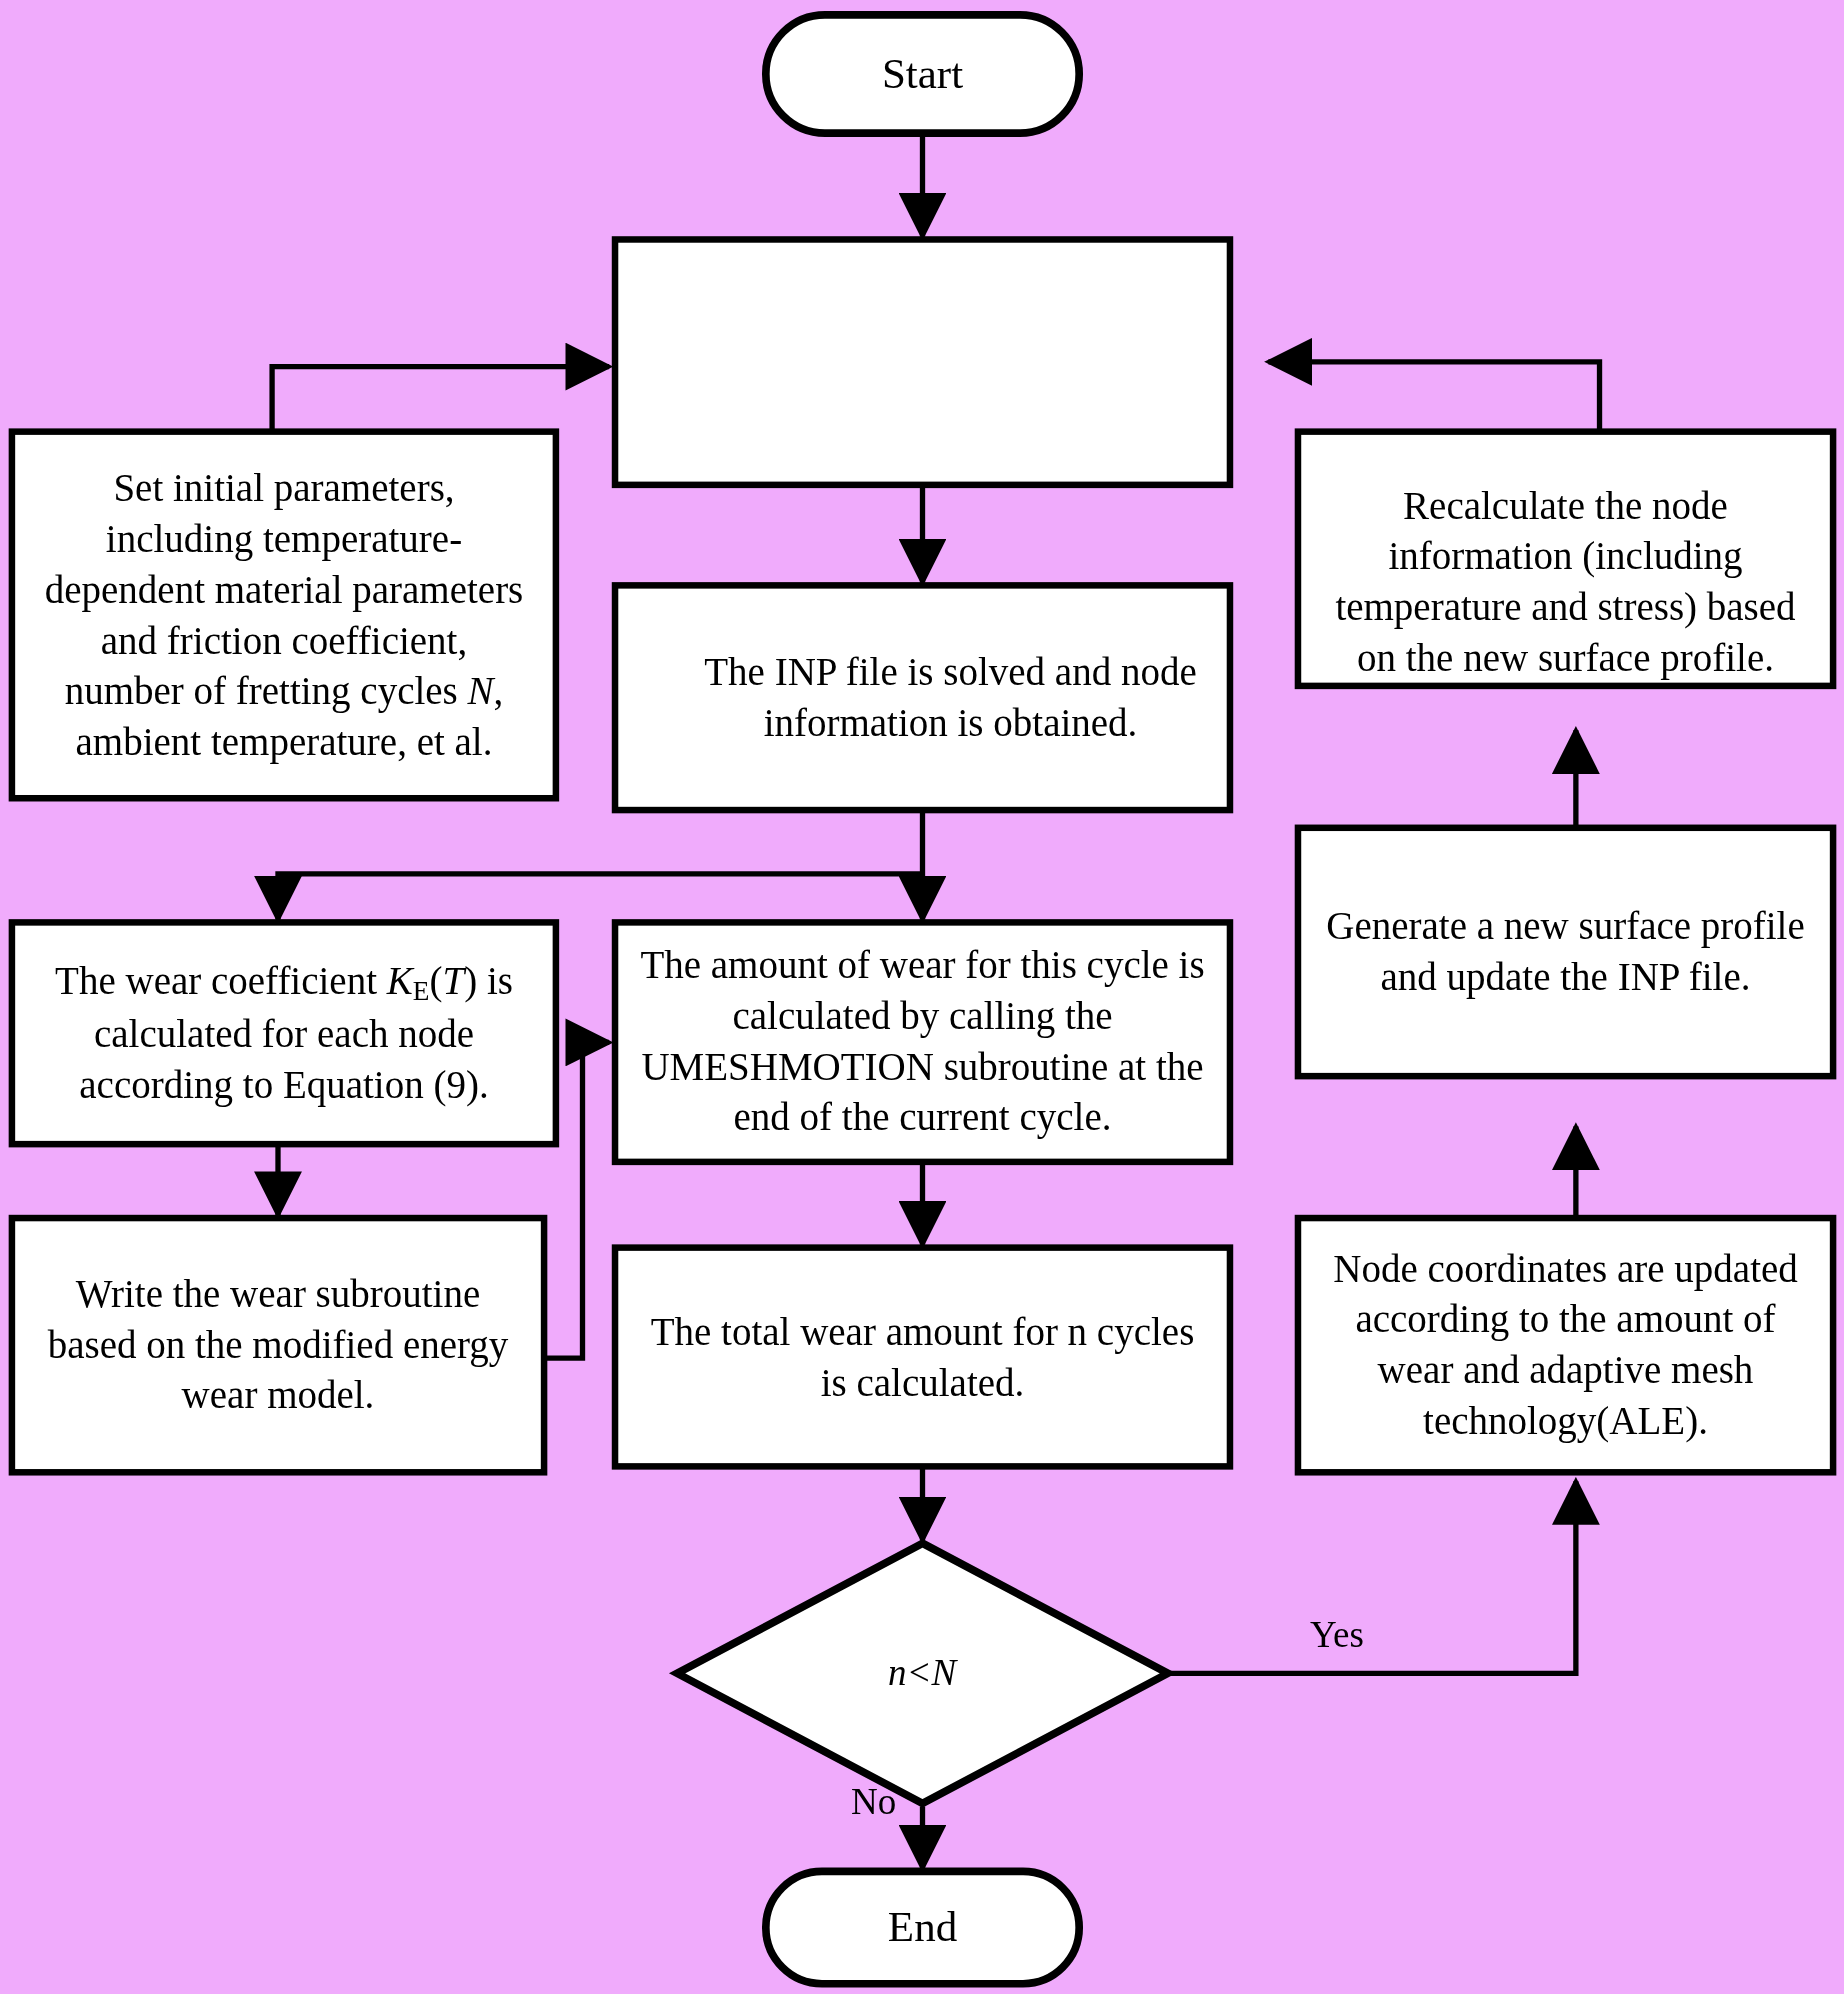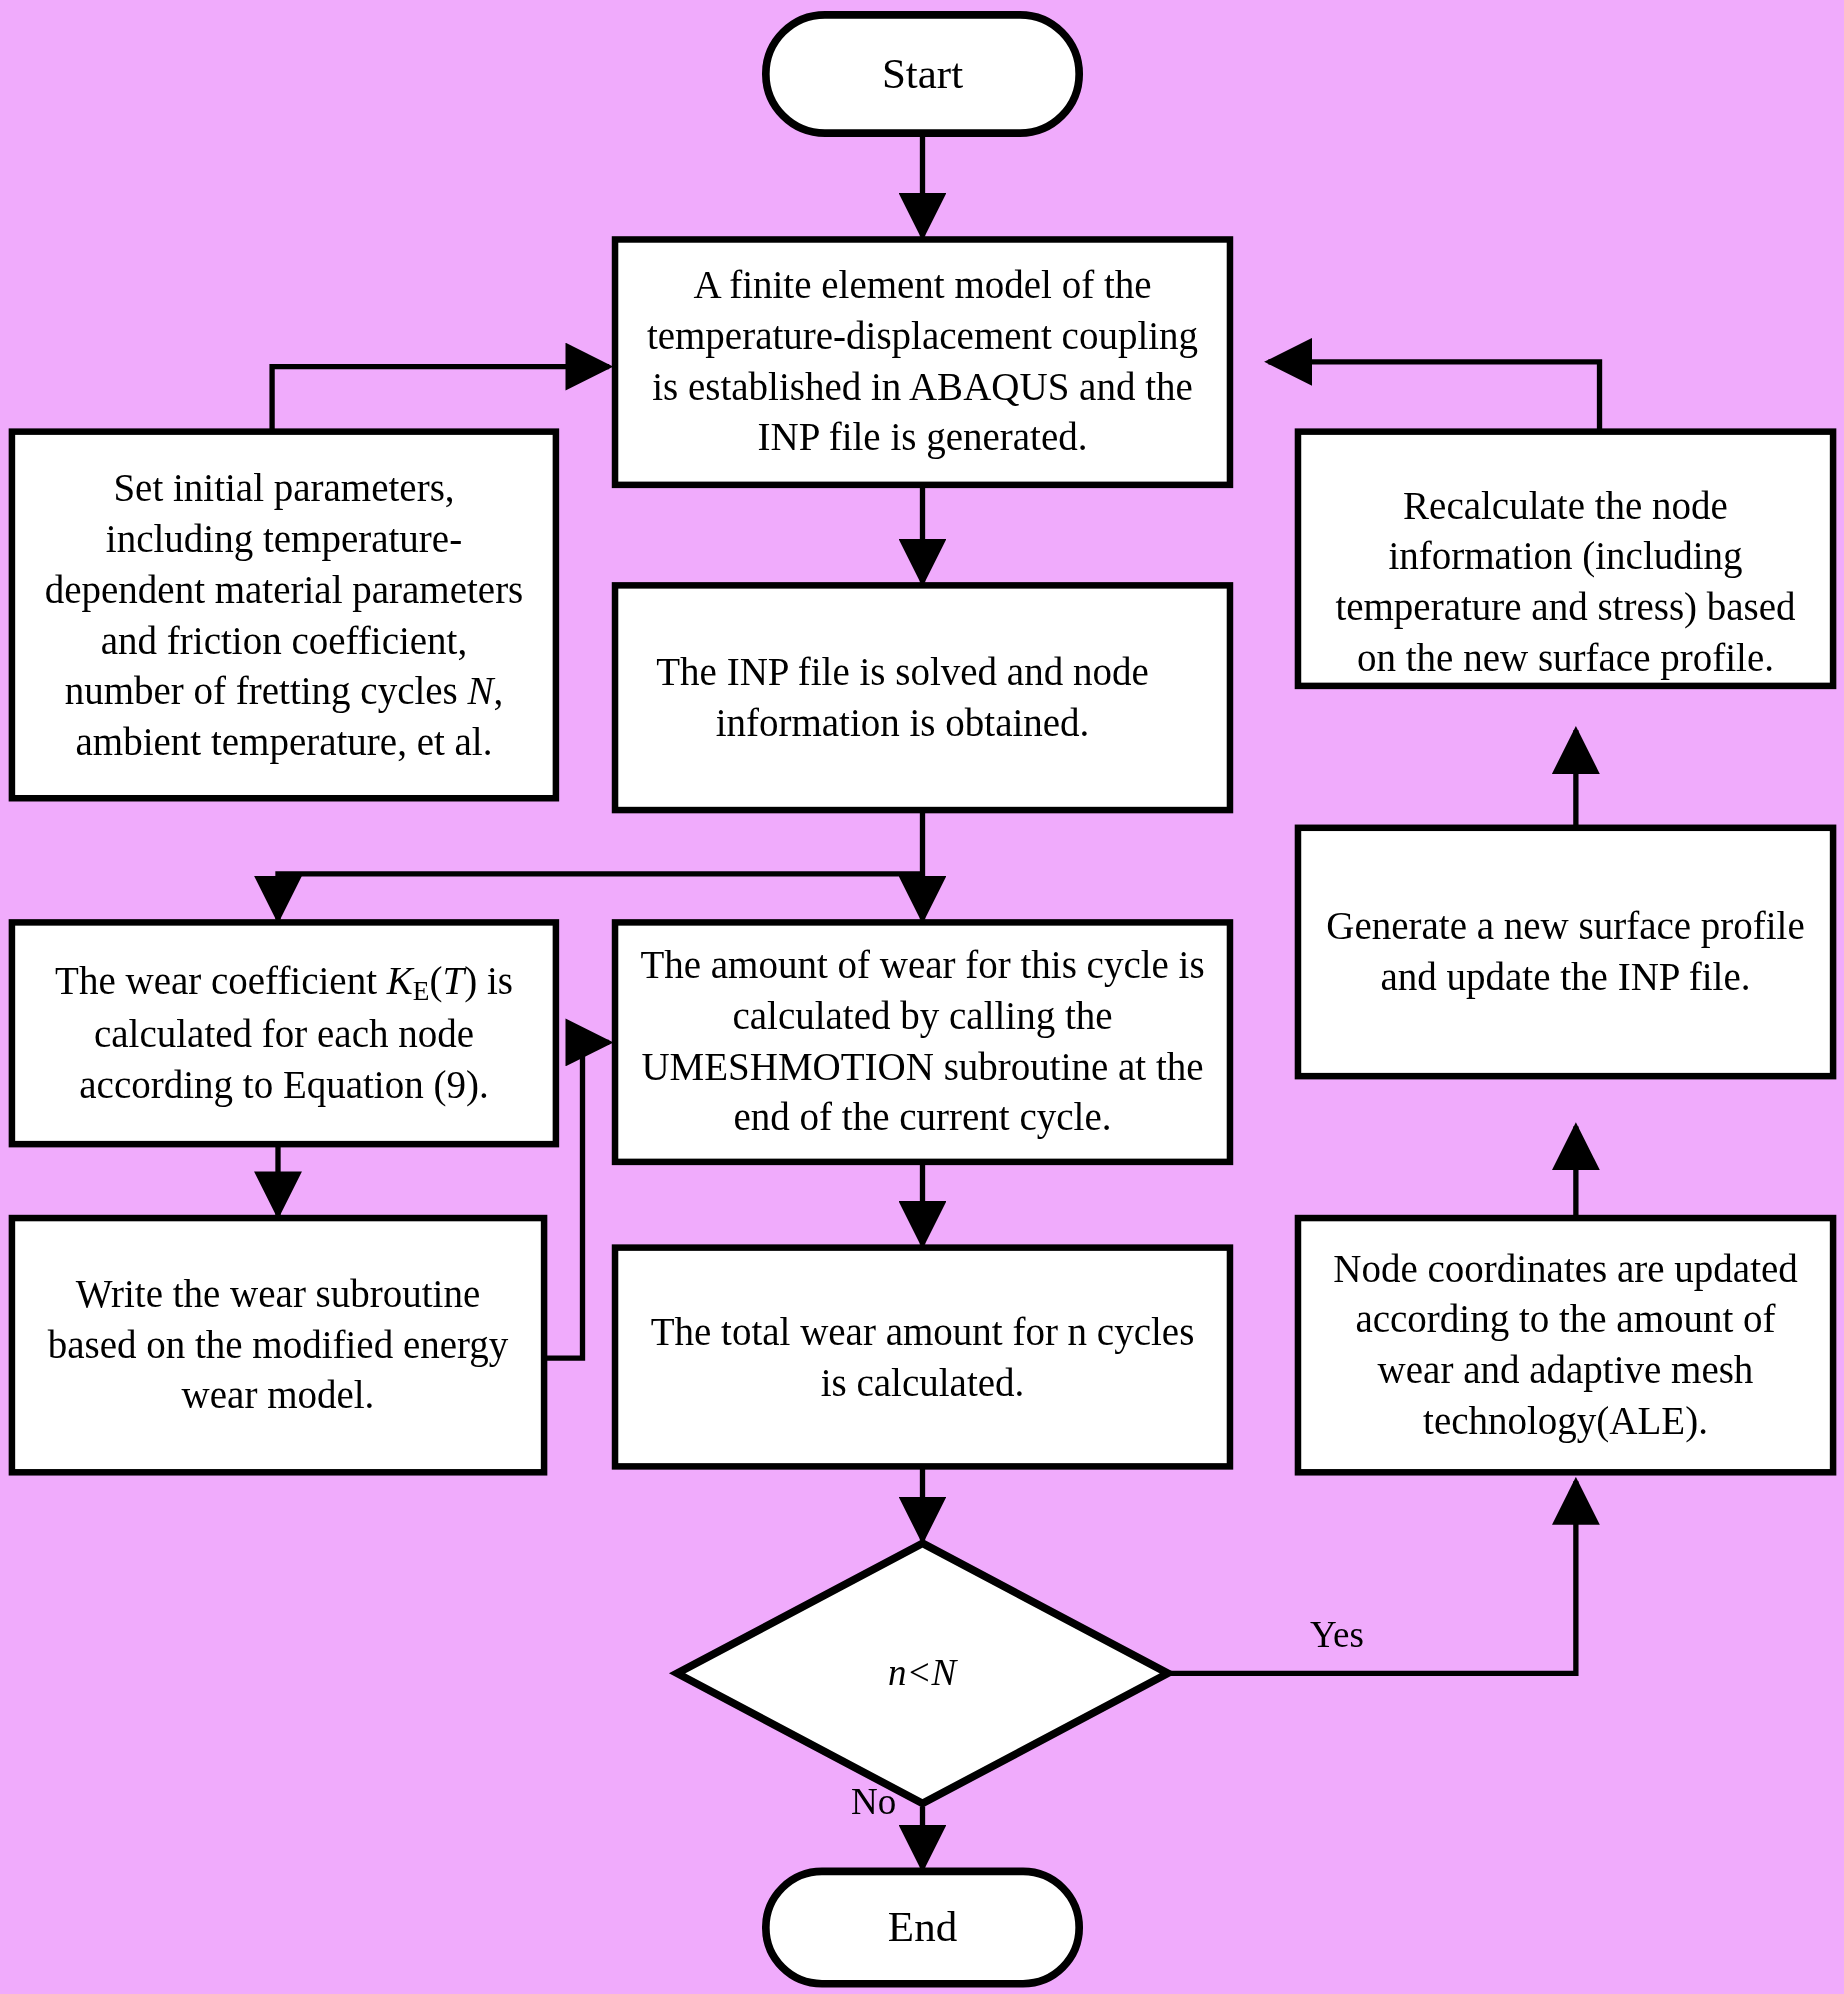--- a/index.html
+++ b/index.html
@@ -133,33 +133,28 @@
 
     <rect class="node-shape" x="2195" y="1400" width="905" height="420"></rect>
 
     <rect class="node-shape" x="2195" y="2060" width="905" height="430"></rect>
   </svg>
 
   <div class="node-text fs-term" style="left:766px; top:15px; width:313px; height:118px;">
     <span>Start</span>
   </div>
 
-  <div class="node-text fs-proc" style="left:621px; top:239px; width:603px; height:245px;">
-    <span>
-      A finite element model of the<br>temperature-displacement coupling<br>is established in ABAQUS and the<br>INP file is generated.
-    </span>
-  </div>
 
   <div class="node-text fs-proc" style="left:18px; top:432px; width:532px; height:367px;">
     <span>
       Set initial parameters,<br>including temperature-<br>dependent material parameters<br>and friction coefficient,<br>number of fretting cycles <i class="mv">N</i>,<br>ambient temperature, et al.
     </span>
   </div>
 
-  <div class="node-text fs-proc" style="left:601px; top:585px; width:603px; height:225px;">
+  <div class="node-text fs-proc" style="left:649px; top:585px; width:603px; height:225px;">
     <span>
       The INP file is solved and node<br>information is obtained.
     </span>
   </div>
 
   <div class="node-text fs-proc" style="left:18px; top:922px; width:532px; height:222px;">
     <span>
       The wear coefficient <i class="mv">K</i><sub class="sb">E</sub>(<i class="mv">T</i>) is<br>calculated for each node<br>according to Equation (9).
     </span>
   </div>

